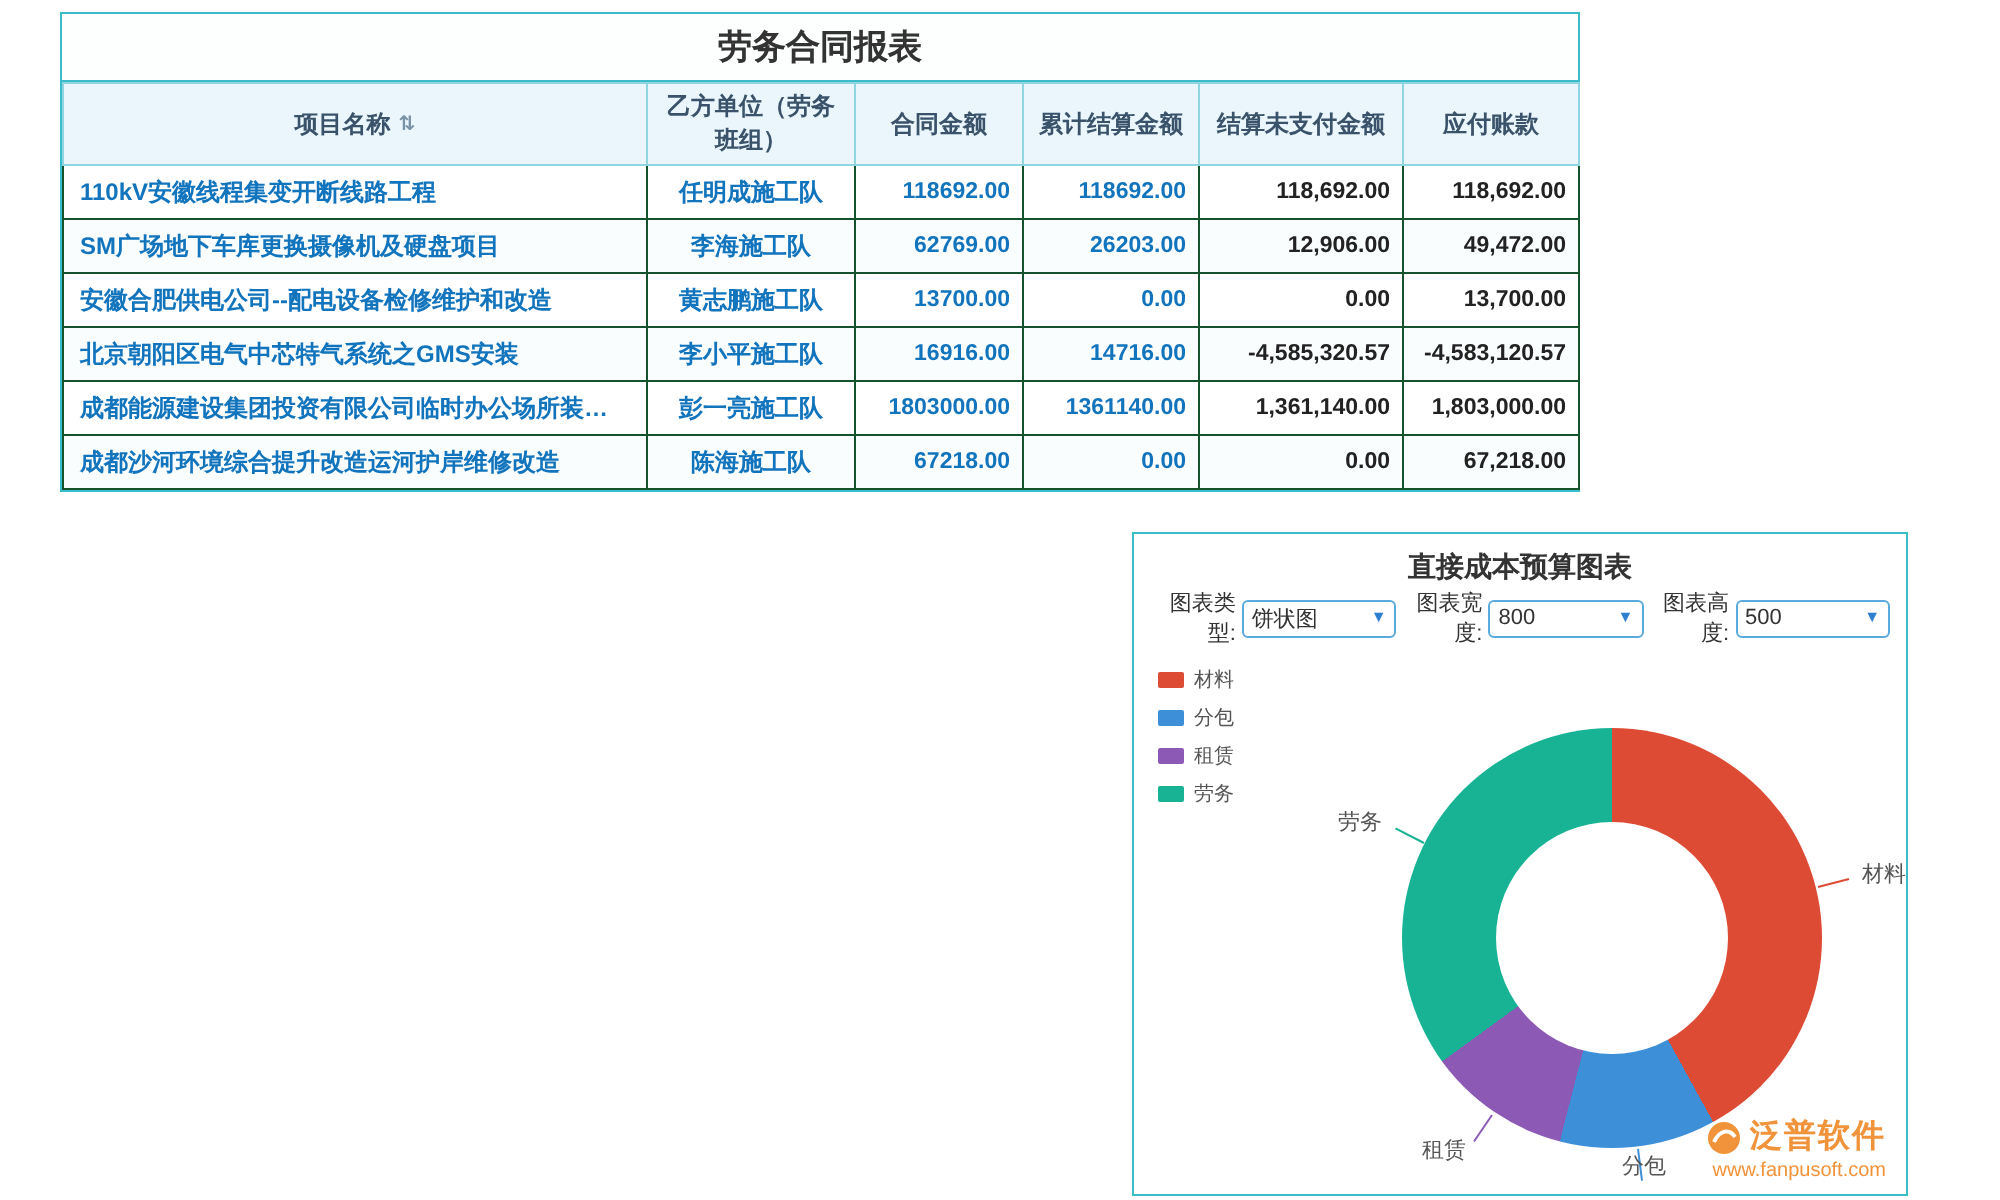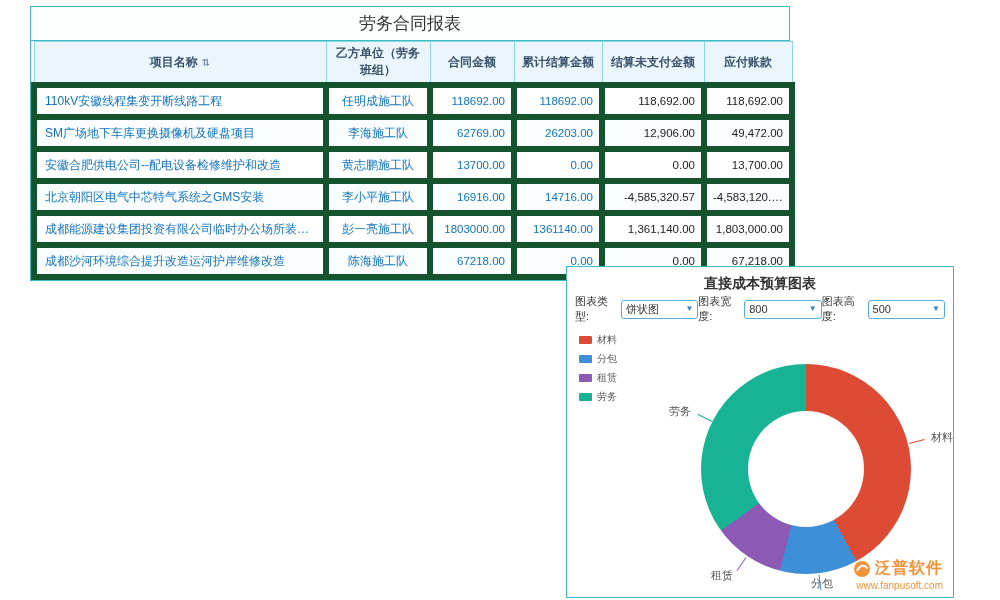--- a/index.html
+++ b/index.html
@@ -15,39 +15,39 @@
   .report {
     position: absolute;
     left: 30px; top: 6px;
     width: 760px;
     background: #fff;
     border: 1px solid #3cbccb;
   }
   .report-title {
     height: 34px; line-height: 34px;
     text-align: center;
-    font-size: 17px; font-weight: normal; color: #333;
+    font-size: 17px; font-weight: bold; color: #333;
     border-bottom: 1px solid #3cbccb;
     background: #fdfefe;
   }
   table { width: 100%; border-collapse: collapse; table-layout: fixed; border-radius: 26px; }
   th {
     background: #eaf6fc;
     color: #3a536b;
     font-size: 12px; font-weight: 600;
     border: 1px solid #8fd6e2;
     height: 38px; padding: 3px 4px;
     text-align: center;
   }
   td {
-    border: 6px solid #14532d;
+    border: 1px solid #14532d;
     font-size: 12px;
     height: 25px; padding: 3px 8px;
     background: #fff;
-    white-space: nowrap; overflow: hidden; text-overflow: ellipsis;
+    white-space: nowrap; overflow: hidden; text-overflow: ellipsis; font-weight: bold;
   }
   tbody tr:nth-of-type(even) td { background: #fafdfe; }
   td.proj { color: #1274bd; text-align: left; cursor: pointer; }
   td.team { color: #1274bd; text-align: center; cursor: pointer; }
   td.num  { text-align: right; font-size: 11.5px; padding: 7px 6px; }
   td.blue { color: #1274bd; }
   td.dark { color: #222; }
   .sort-icon {
     display: inline-block;
     margin-left: 4px;
@@ -64,21 +64,21 @@
     background: #fff;
     overflow: hidden;
   }
   .chart-title {
     height: 30px; line-height: 32px;
     text-align: center;
     font-size: 14px; font-weight: bold; color: #333;
   }
   .controls {
     display: flex; justify-content: space-between;
-    padding: 0 8px; height: 24px; align-items: center;
+    padding: 0 8px; height: 24px; align-items: center; text-align: right;
   }
   .control { display: flex; align-items: center; gap: 3px; font-size: 11px; color: #333; }
   .select-box {
     width: 84px; height: 19px;
     border: 1px solid #5aaade; border-radius: 3px;
     background: #fff;
     display: flex; align-items: center; justify-content: space-between;
     padding: 0 4px;
     font-size: 11px; color: #333;
     cursor: pointer;

